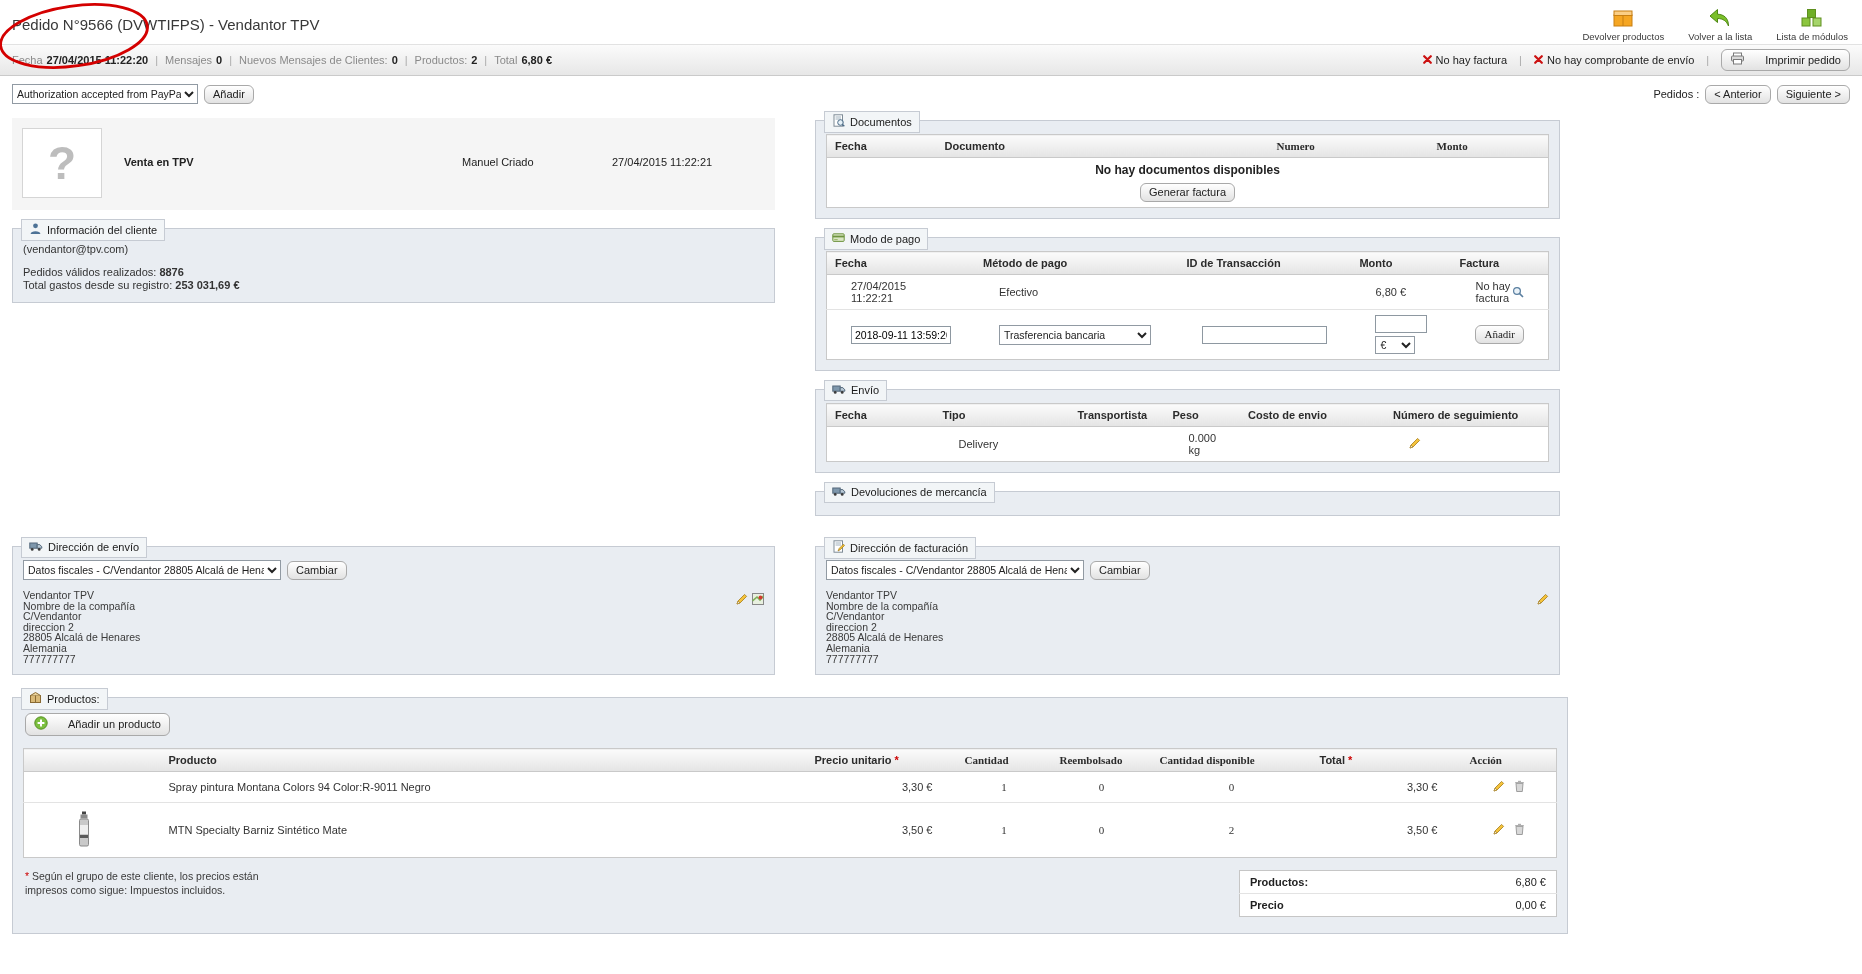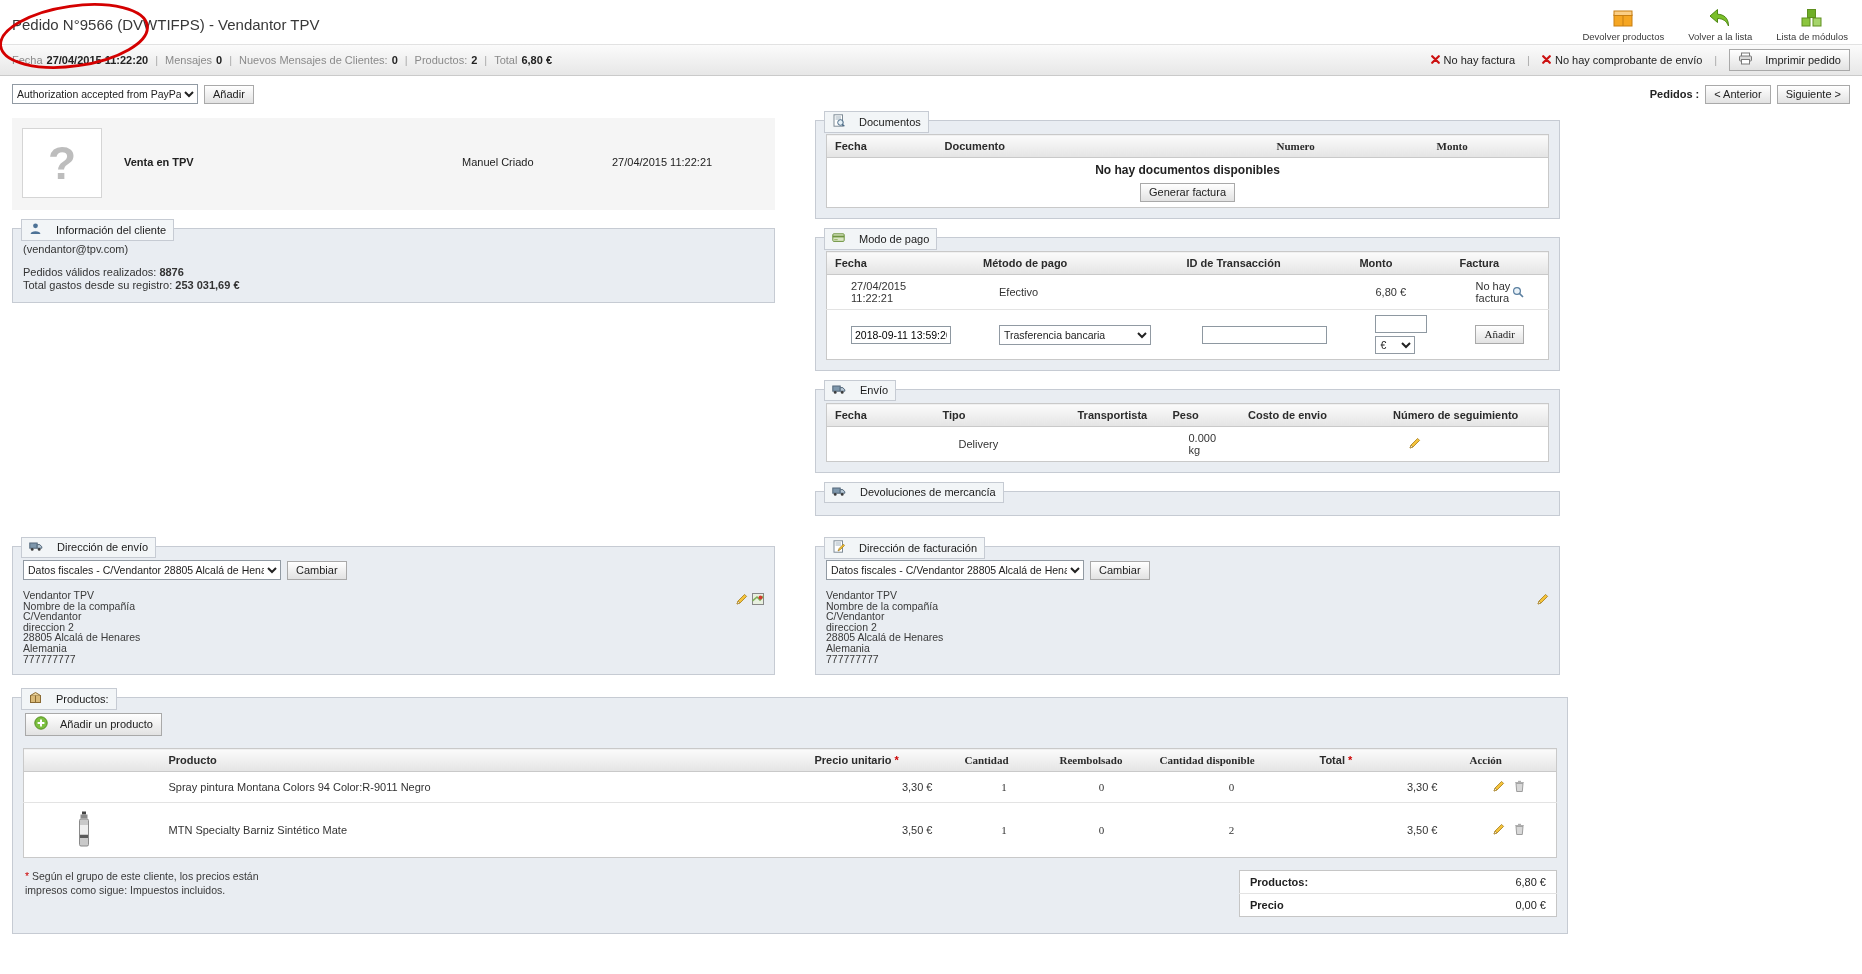--- a/index.html
+++ b/index.html
@@ -21,49 +21,49 @@
   
   .infobar { display:flex; justify-content:space-between; align-items:center;
     background:linear-gradient(#FBFBFB,#E7E7E7); border-top:1px solid #E2E2E2; border-bottom:1px solid #CACACA;
     padding:4px 12px; color:#8a8a8a; }
   .infobar-left, .infobar-right { display:flex; align-items:center; }
   .val { color:#222; font-weight:bold; margin-left:4px; }
   .sep { color:#aaa; margin:0 7px; }
   .infobar-right { color:#222; gap:5px; }
   .xtxt { display:inline-flex; align-items:center; gap:4px; }
 
-  .btn { display:inline-flex; align-items:center; gap:12px; background:linear-gradient(#FFFFFF,#E2E2E2);
-    border:1px solid #A9A9A9; border-radius:0; padding:2px 8px; font-size:11px; color:#222;
+  .btn { display:inline-flex; align-items:center; gap:20px; background:linear-gradient(#FFFFFF,#E2E2E2);
+    border:1px solid #A9A9A9; border-radius:6px; padding:2px 8px; font-size:11px; color:#222;
     cursor:pointer; font-family:inherit; line-height:13px; }
 
   
   .subbar { display:flex; justify-content:space-between; align-items:center; padding:8px 12px 6px; }
   .subbar-left, .subbar-right { display:flex; gap:6px; align-items:center; }
   select.sel { font-size:10.5px; height:20px; border:1px solid #919AA3; background:#fff; font-family:inherit; color:#222; }
-  .bold { font-weight:bold; }
+  .bold { font-weight:normal; }
 
   
   .content { padding:0 12px; width:1580px; }
   .row { display:flex; gap:40px; align-items:flex-start; }
   .col-left { width:763px; flex:none; }
   .col-right { width:745px; flex:none; }
 
   
   .status-block { background:#F5F5F5; padding:10px; display:flex; align-items:flex-start; height:92px; margin-top:8px; }
   .avatar { width:80px; height:70px; background:#fff; border:1px solid #D5D5D5; display:flex; align-items:center;
     justify-content:center; font-size:46px; font-weight:bold; color:#BDBDBD; flex:none; }
   .status-row { flex:1; display:flex; align-items:center; margin-top:28px; }
   .status-name { width:360px; padding-left:22px; font-weight:bold; }
   .status-emp { width:150px; }
 
   
   .fieldset { position:relative; border:1px solid #C6CBD3; background:#E9EDF2; margin-top:18px; padding:13px 10px 10px; }
   .col-right > .fieldset:first-child { margin-top:10px; }
   .legend { position:absolute; top:-10px; left:8px; background:#F2F5F7; border:1px solid #C6CBD3;
-    padding:2px 7px; display:inline-flex; align-items:center; gap:14px; font-size:11px; color:#1a1a1a; line-height:13px; }
+    padding:2px 7px; display:inline-flex; align-items:center; gap:5px; font-size:11px; color:#1a1a1a; line-height:13px; }
 
   .cust-line { margin:1px 0; color:#333; }
   .gray { color:#8a8a8a; }
   .spacer8 { height:9px; }
 
   
   .grid { width:100%; border-collapse:collapse; background:#fff; border:1px solid #C9C9C9; }
   .grid th { background:linear-gradient(#FBFBFB,#E4E4E4); font-weight:bold; text-align:left; padding:5px 8px;
     border-bottom:1px solid #C9C9C9; font-size:11px; color:#2b2b2b; white-space:nowrap; }
   .grid td { padding:5px 24px; font-size:11px; color:#333; vertical-align:middle; }

